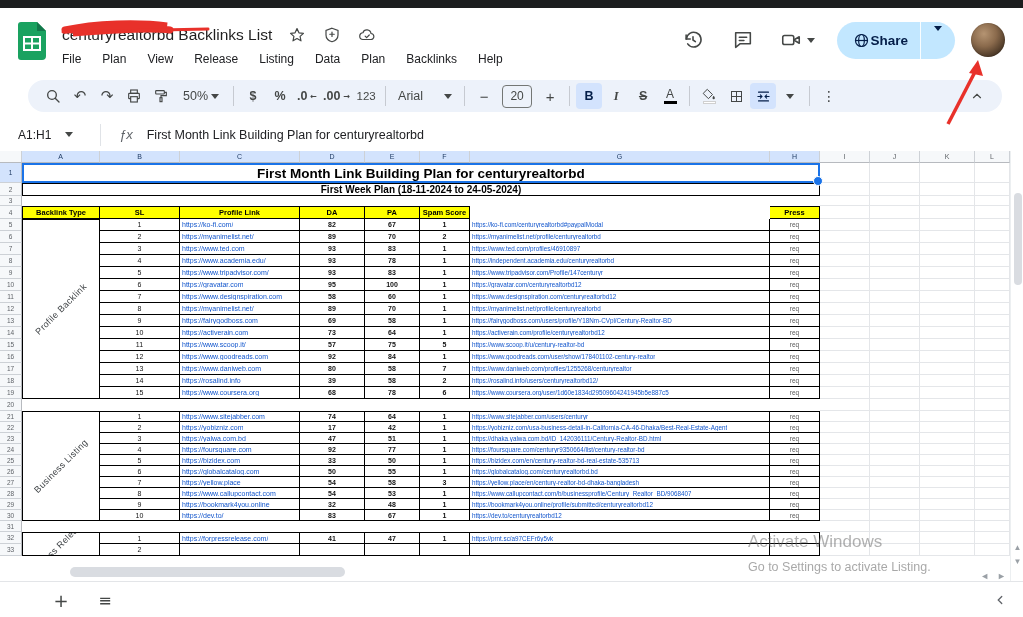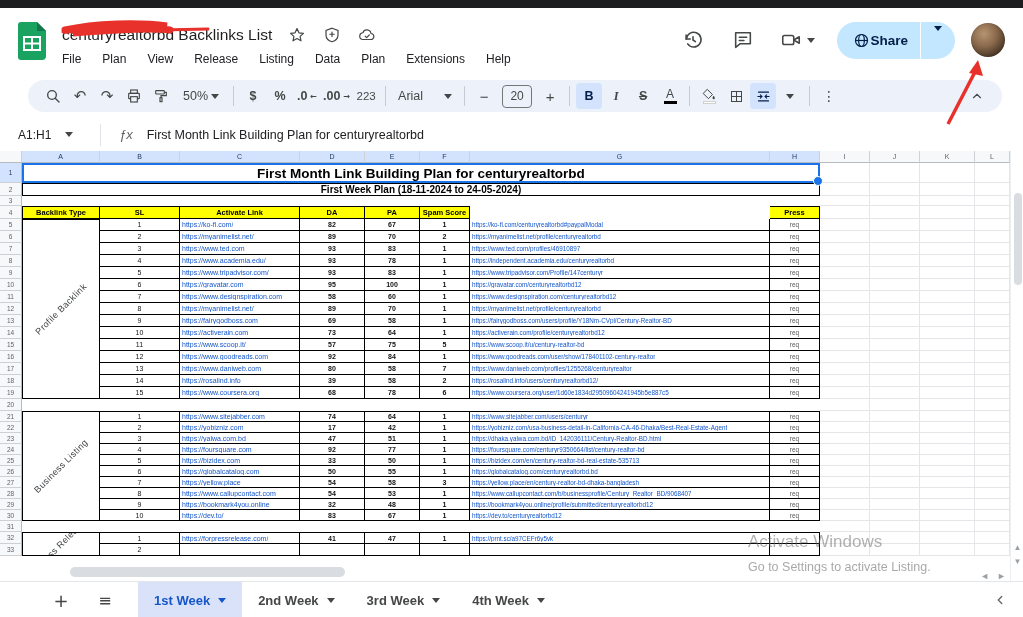--- a/index.html
+++ b/index.html
@@ -154,21 +154,21 @@
   </div>
 
   <nav class="menubar">
     <span class="menu">File</span>
     <span class="menu">Plan</span>
     <span class="menu">View</span>
     <span class="menu">Release</span>
     <span class="menu">Listing</span>
     <span class="menu">Data</span>
     <span class="menu">Plan</span>
-    <span class="menu">Extensions</span>
+    <span class="menu">Backlinks</span>
     <span class="menu">Help</span>
   </nav>
 
   <div class="hdr-right">
     <span class="hicon">
       <svg width="22" height="22" viewBox="0 0 24 24" fill="none" stroke="#444746" stroke-width="1.7" stroke-linecap="round">
         <path d="M4.5 6.5V11H9"></path>
           <path d="M4.8 11a8 8 0 1 1 1.4 5.2"></path>
           <path d="M12 8.5V12l2.6 1.8"></path>
       </svg>
@@ -243,21 +243,21 @@
   <span class="ti txt">$</span>
   <span class="ti txt">%</span>
   <span class="ti txt">
       <span>.0</span>
       <span class="uni sub-arrow">←</span>
     </span>
   <span class="ti txt">
       <span>.00</span>
       <span class="uni sub-arrow">→</span>
     </span>
-  <span class="ti" style="font-size:11.5px">223</span>
+  <span class="ti" style="font-size:11.5px">123</span>
   <span class="tdiv"></span>
   <span class="ti" style="min-width:66px;justify-content:space-between;padding:0 6px">
     <span class="fontlbl">Arial</span>
       <span class="caret"></span>
   </span>
   <span class="tdiv"></span>
   <span class="ti" style="font-size:15px">−</span>
   <span class="szbox">20</span>
   <span class="ti" style="font-size:15px">+</span>
   <span class="tdiv"></span>
@@ -517,21 +517,21 @@
       <div class="b" style="grid-area: 32 / 4 / span 1 / span 1;"></div>
       <div class="b" style="grid-area: 32 / 5 / span 1 / span 1;"></div>
       <div class="b" style="grid-area: 32 / 6 / span 1 / span 1;"></div>
       <div class="b" style="grid-area: 32 / 7 / span 1 / span 1;"></div>
       <div class="b" style="grid-area: 32 / 8 / span 1 / span 1;"></div>
       <div class="b" style="grid-area: 32 / 9 / span 1 / span 1;"></div>
       <div class="title-cell" style="grid-area: 2 / 2 / span 1 / span 8;">First Month Link Building Plan for centuryrealtorbd<span class="handle"></span></div>
       <div class="sub-cell" style="grid-area: 3 / 2 / span 1 / span 8;">First Week Plan (18-11-2024 to 24-05-2024)</div>
       <div class="hy lt" style="grid-area: 5 / 2 / span 1 / span 1;">Backlink Type</div>
       <div class="hy" style="grid-area: 5 / 3 / span 1 / span 1;">SL</div>
-      <div class="hy" style="grid-area: 5 / 4 / span 1 / span 1;">Activate Link</div>
+      <div class="hy" style="grid-area: 5 / 4 / span 1 / span 1;">Profile Link</div>
       <div class="hy" style="grid-area: 5 / 5 / span 1 / span 1;">DA</div>
       <div class="hy" style="grid-area: 5 / 6 / span 1 / span 1;">PA</div>
       <div class="hy" style="grid-area: 5 / 7 / span 1 / span 1;">Spam Score</div>
       <div class="hy" style="grid-area: 5 / 9 / span 1 / span 1;">Press</div>
       <div class="mA" style="grid-area: 6 / 2 / span 15 / span 1;">
         <span class="rot">Profile Backlink</span>
       </div>
       <div class="tc ctr" style="grid-area: 6 / 3 / span 1 / span 1;">1</div>
       <div class="tc" style="grid-area: 6 / 4 / span 1 / span 1;">
         <span class="lk">https://ko-fi.com/</span>
@@ -842,36 +842,18 @@
 </div>
 <div class="vtrack">
   <div class="vthumb"></div>
   <div class="varrow" style="top:392px">▲</div>
   <div class="varrow" style="top:406px">▼</div>
 </div>
 
 <div class="bbar">
   <span class="bbtn first uni" style="font-size:18px">+</span>
   <span class="bbtn uni" style="font-size:16px">≡</span>
-  <div class="tabs">
-    <span class="tab active">
-      <span>1st Week</span>
-        <span class="caret"></span>
-    </span>
-    <span class="tab">
-      <span>2nd Week</span>
-        <span class="caret"></span>
-    </span>
-    <span class="tab">
-      <span>3rd Week</span>
-        <span class="caret"></span>
-    </span>
-    <span class="tab">
-      <span>4th Week</span>
-        <span class="caret"></span>
-    </span>
-  </div>
   <span class="bbar-right">
     <svg width="14" height="14" viewBox="0 0 24 24" fill="none" stroke="#5f6368" stroke-width="2.2" stroke-linecap="round">
       <polyline points="15,6 9,12 15,18"></polyline>
     </svg>
   </span>
 </div>
 
 </body></html>

